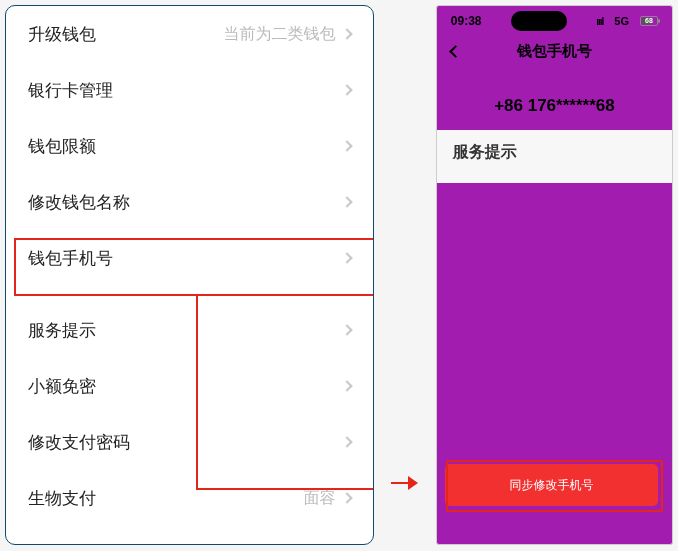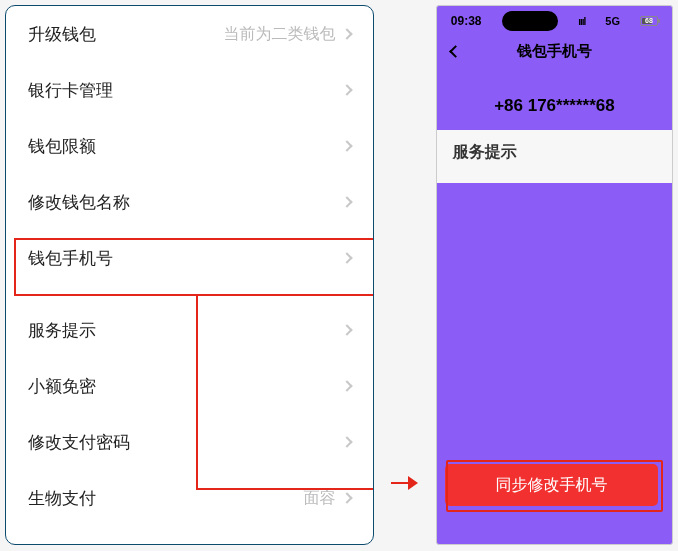--- a/index.html
+++ b/index.html
@@ -19,43 +19,43 @@
     
     .red-vline { position: absolute; left: 190px; top: 290px; width: 0; height: 192px; border-left: 2px solid #e32619; pointer-events: none; }
     .red-hline { position: absolute; left: 190px; top: 482px; width: 189px; height: 0; border-top: 2px solid #e32619; pointer-events: none; }
 
     
     .arrow { align-self: flex-end; margin-bottom: 56px; position: relative; width: 22px; height: 14px; }
     .arrow-line { position: absolute; top: 6px; left: -3px; width: 20px; height: 0; border-top: 2px solid #e32619; }
     .arrow-head { position: absolute; right: -2px; top: 0px; width: 0; height: 0; border-top: 7px solid transparent; border-bottom: 7px solid transparent; border-left: 10px solid #e32619; }
 
     
-    .phone-right { width: 244px; height: 540px; background: #8b5cf6; border: 1px solid #ccc; border-radius: 3px; position: relative; display: flex; flex-direction: column; }
+    .phone-right { width: 244px; height: 540px; background: #a21caf; border: 1px solid #ccc; border-radius: 3px; position: relative; display: flex; flex-direction: column; }
     .statusbar { height: 22px; display: flex; align-items: center; justify-content: space-between; padding: 0 14px; font-size: 12px; font-weight: 600; color: #000; margin-top: 4px; }
     .statusbar .notch { width: 56px; height: 20px; background: #000; border-radius: 12px; }
-    .statusbar .right-icons { display: flex; align-items: center; gap: 20px; font-size: 11px; font-weight: 600; }
+    .statusbar .right-icons { display: flex; align-items: center; gap: 11px; font-size: 11px; font-weight: 600; }
     .sig { font-size: 10px; letter-spacing: -1px; }
     .batt { width: 18px; height: 10px; border: 1px solid #888; border-radius: 2px; position: relative; }
     .batt:after { content: ""; position: absolute; right: -3px; top: 2px; width: 2px; height: 4px; background: #888; border-radius: 1px; }
     .batt-lvl { position: absolute; left: 1px; top: 1px; bottom: 1px; width: 65%; background: #555; border-radius: 1px; }
     .batt-txt { position: absolute; left: 0; right: 0; top: -1px; font-size: 7px; color: #fff; text-align: center; line-height: 10px; }
 
     .navbar { height: 38px; display: flex; align-items: center; justify-content: center; position: relative; }
     .navbar .back { position: absolute; left: 14px; width: 9px; height: 9px; border-left: 2px solid #000; border-bottom: 2px solid #000; transform: rotate(45deg); }
     .navbar .title { font-size: 15px; font-weight: 600; color: #000; }
 
     .phone-num { text-align: center; font-size: 17px; font-weight: 600; color: #000; margin-top: 26px; margin-bottom: 14px; }
 
     .tip-box { background: #f7f7f7; margin: 0; padding: 12px 16px 14px 16px; }
     .tip-title { font-size: 16px; font-weight: 600; color: #333; margin-bottom: 6px; }
     .tip-body { font-size: 10.5px; color: #a8a8a8; line-height: 1.6; }
 
     .spacer { flex: 1; }
 
-    .action-btn { margin: 0 14px 38px 8px; height: 42px; background: #f23030; border-radius: 5px; display: flex; align-items: center; justify-content: center; color: #fff; font-size: 16px; }
+    .action-btn { margin: 0 14px 38px 8px; height: 42px; background: #f23030; border-radius: 5px; display: flex; align-items: center; justify-content: center; color: #fff; font-size: 12px; }
     .hl-btn { position: absolute; left: 9px; right: 9px; bottom: 32px; height: 52px; border: 2px solid #e32619; border-radius: 2px; pointer-events: none; }
   </style>
 </head>
 <body>
 
 <div class="phone-left">
 
   <div class="list-item">
     <span class="label">升级钱包</span>
     <span class="right-holder">

